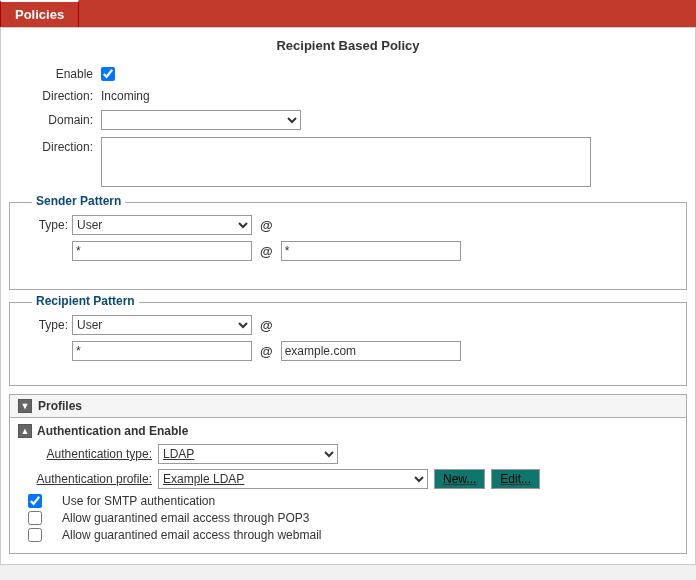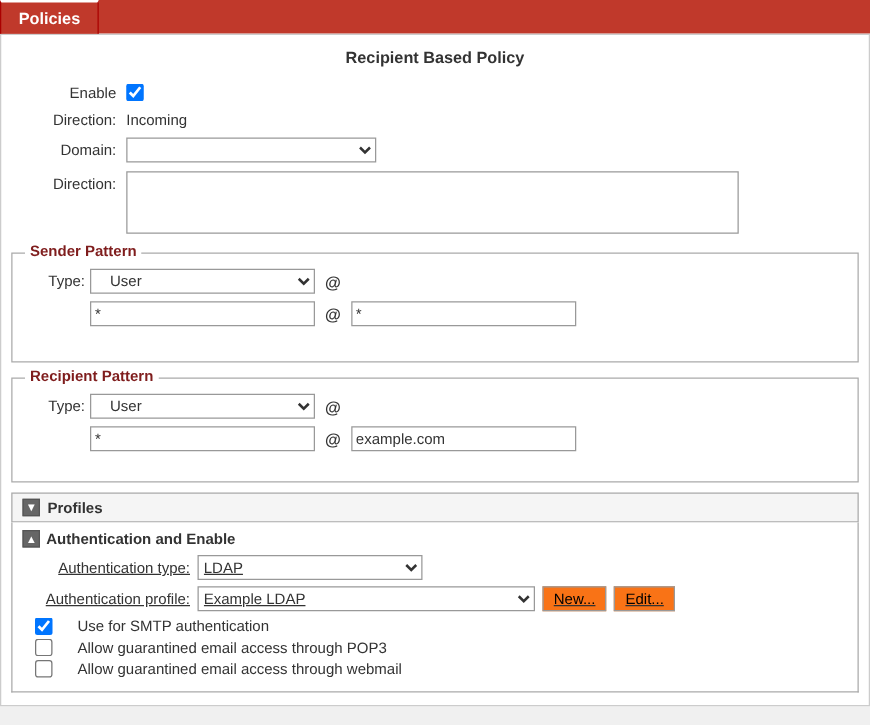--- a/index.html
+++ b/index.html
@@ -78,26 +78,26 @@
     }
     .section-group {
       border: 1px solid #aaa;
       margin: 8px 8px 6px 8px;
       padding: 6px 10px 10px 10px;
       position: relative;
     }
     .section-legend {
       position: absolute;
       top: -9px;
-      left: 10px;
+      left: 22px;
       background: #fff;
       padding: 0 4px;
       font-weight: bold;
       font-size: 12px;
-      color: #7f1d1d;
+      color: #0c4a6e;
     }
     .collapse-icon {
       width: 14px;
       height: 14px;
       background: #666;
       color: #fff;
       font-size: 9px;
       display: inline-flex;
       align-items: center;
       justify-content: center;
@@ -119,21 +119,20 @@
       padding-left: 10px;
     }
     .type-label {
       width: 38px;
       text-align: right;
       font-size: 12px;
     }
     .type-select {
       width: 180px;
       height: 20px;
-      padding-left: 11px;
     }
     .at-sign {
       font-size: 13px;
       font-weight: bold;
       color: #333;
       padding: 0 4px;
     }
     .domain-input {
       width: 180px;
     }
@@ -175,21 +174,21 @@
     }
     .auth-select {
       width: 180px;
       height: 20px;
     }
     .auth-profile-select {
       width: 270px;
       height: 20px;
     }
     .btn {
-      background: #f97316;
+      background: #0f766e;
       border: 1px solid #999;
       padding: 2px 8px;
       font-size: 12px;
       cursor: pointer;
       height: 20px;
     }
     .checkbox-row {
       display: flex;
       align-items: center;
       gap: 20px;

